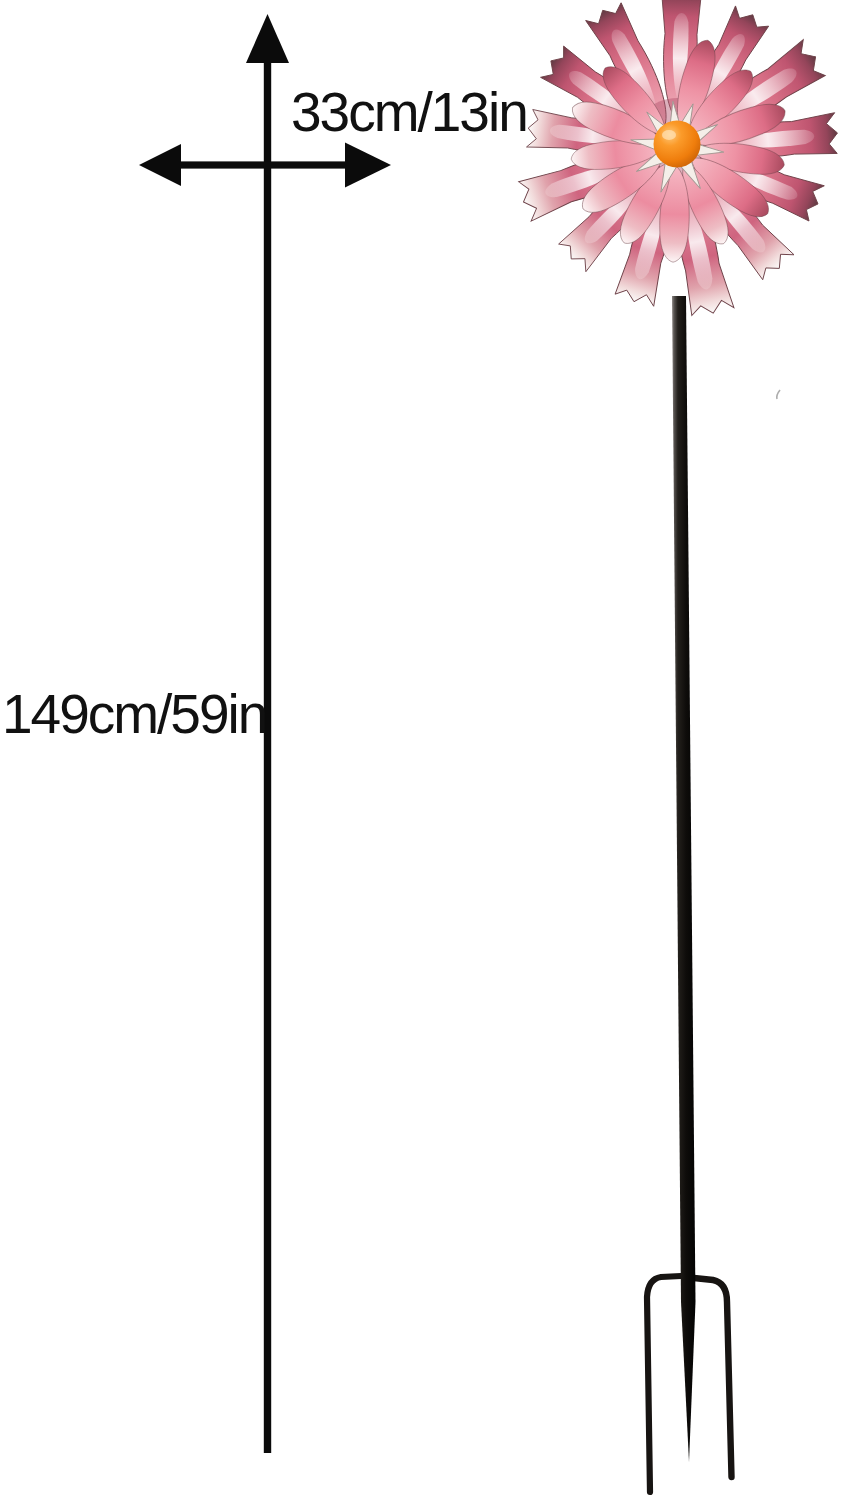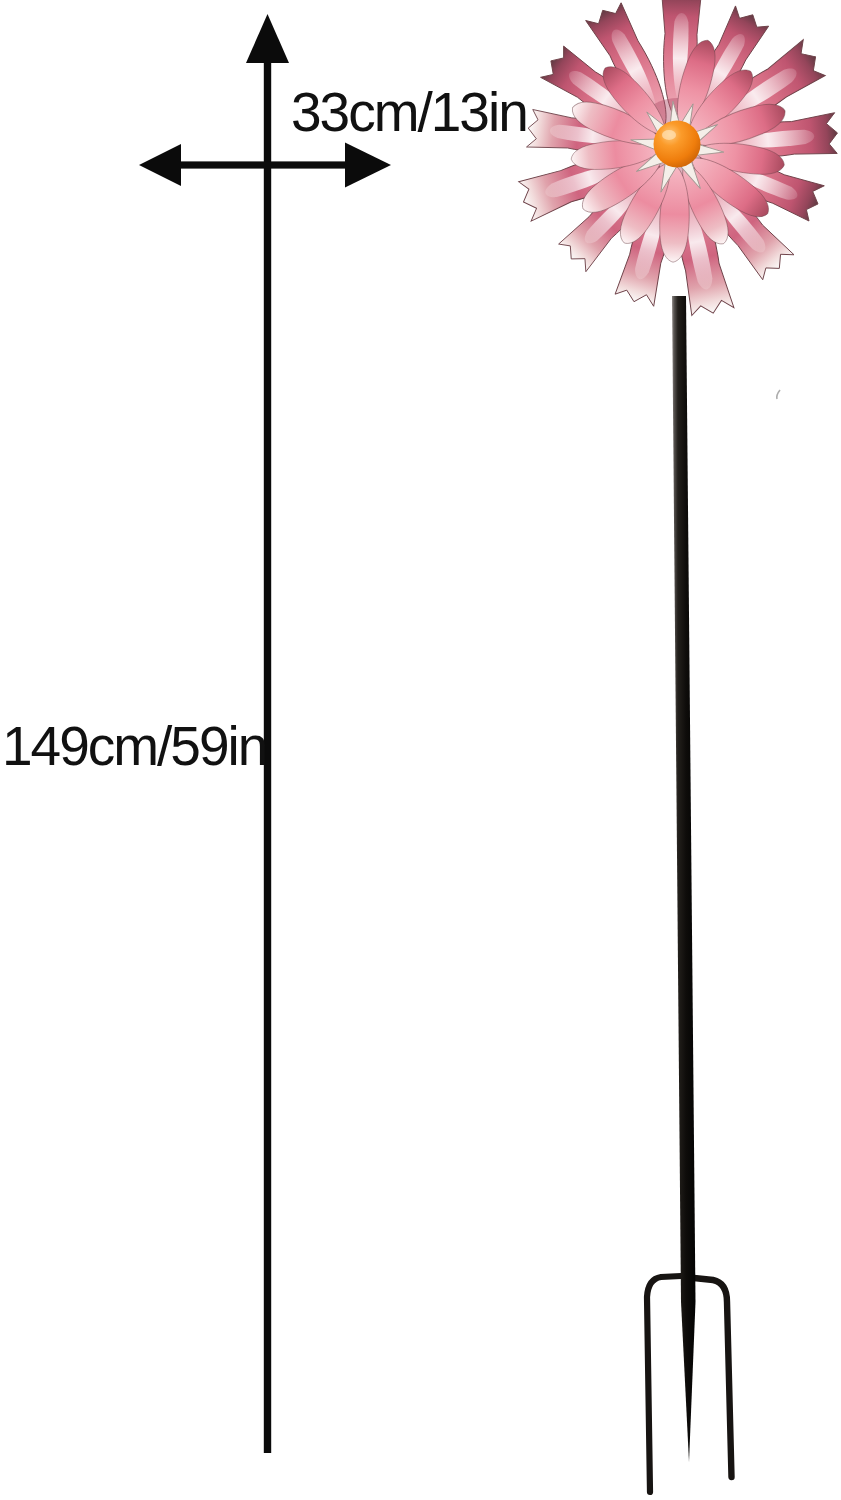--- a/index.html
+++ b/index.html
@@ -14,21 +14,21 @@
   .dim-label{
     position:absolute;
     color:#111111;
     font-size:55px;
     line-height:1;
     letter-spacing:-2px;
     white-space:nowrap;
     font-weight:400;
   }
   .dim-label.width{left:291px;top:85px;}
-  .dim-label.height{left:2px;top:719px;}
+  .dim-label.height{left:2px;top:687px;}
 </style>
 </head>
 <body>
 
 <div class="canvas">
 
   <svg class="gfx" viewBox="0 0 841 1500">
     <defs>
 
       <linearGradient id="gOD" x1="0" y1="1" x2="0" y2="0">

